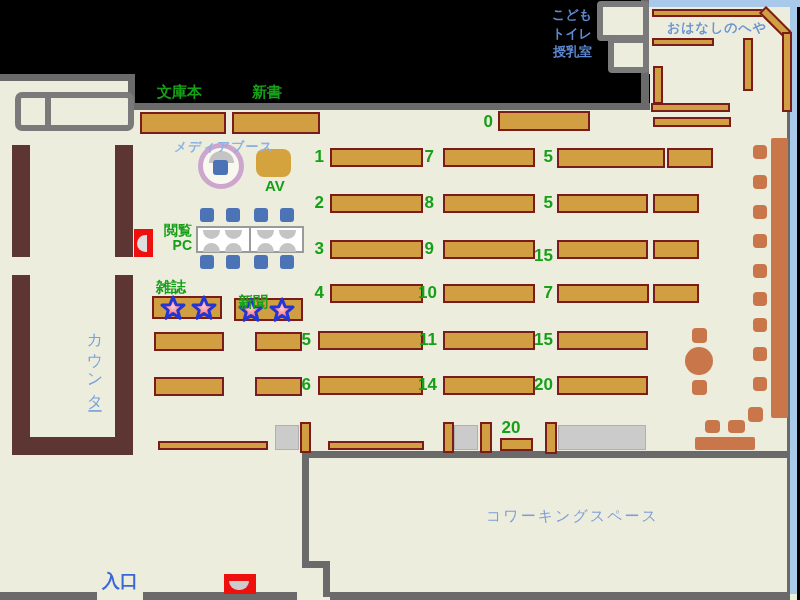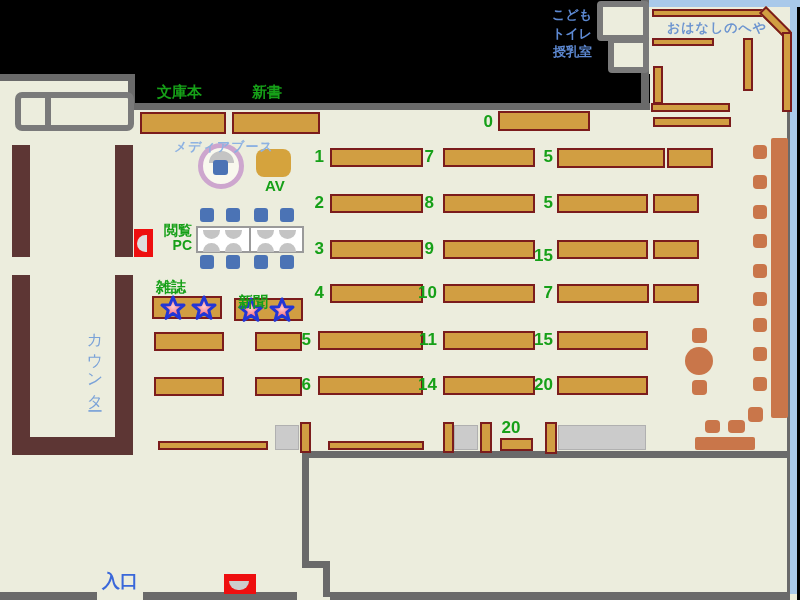--- a/index.html
+++ b/index.html
@@ -203,18 +203,19 @@
   <div class="num" style="left:527px;top:193px;width:26px;">5</div>
   <div class="num" style="left:527px;top:230px;width:26px;margin-top:16px;">15</div>
   <div class="num" style="left:527px;top:283px;width:26px;">7</div>
   <div class="num" style="left:527px;top:330px;width:26px;">15</div>
   <div class="num" style="left:527px;top:375px;width:26px;">20</div>
   <div class="num" style="left:498px;top:418px;width:26px;text-align:center;">20</div>
 
   <div class="blabel" style="left:174px;top:138px;font-size:13px;font-weight:bold;color:#8db2e2;letter-spacing:1px;">メディアブース</div>
   <div class="blabel" style="left:84px;top:322px;height:100px;writing-mode:vertical-rl;font-size:16px;color:#7aa2d8;letter-spacing:2px;">カウンター</div>
   <div class="blabel" style="left:102px;top:569px;font-size:18px;font-weight:bold;color:#3a68da;">入口</div>
+  <div class="blabel" style="left:486px;top:507px;font-size:15px;color:#7e9ed6;letter-spacing:2px;">コワーキングスペース</div>
   <div class="blabel" style="left:520px;top:6px;width:72px;text-align:right;font-size:13px;font-weight:bold;color:#5d89d2;">こども</div>
   <div class="blabel" style="left:520px;top:25px;width:72px;text-align:right;font-size:13px;font-weight:bold;color:#5d89d2;">トイレ</div>
   <div class="blabel" style="left:520px;top:43px;width:72px;text-align:right;font-size:13px;font-weight:bold;color:#5d89d2;">授乳室</div>
   <div class="blabel" style="left:667px;top:19px;font-size:13px;font-weight:bold;color:#6d95d0;letter-spacing:1px;">おはなしのへや</div>
 
 </div>
 
 </body></html>

